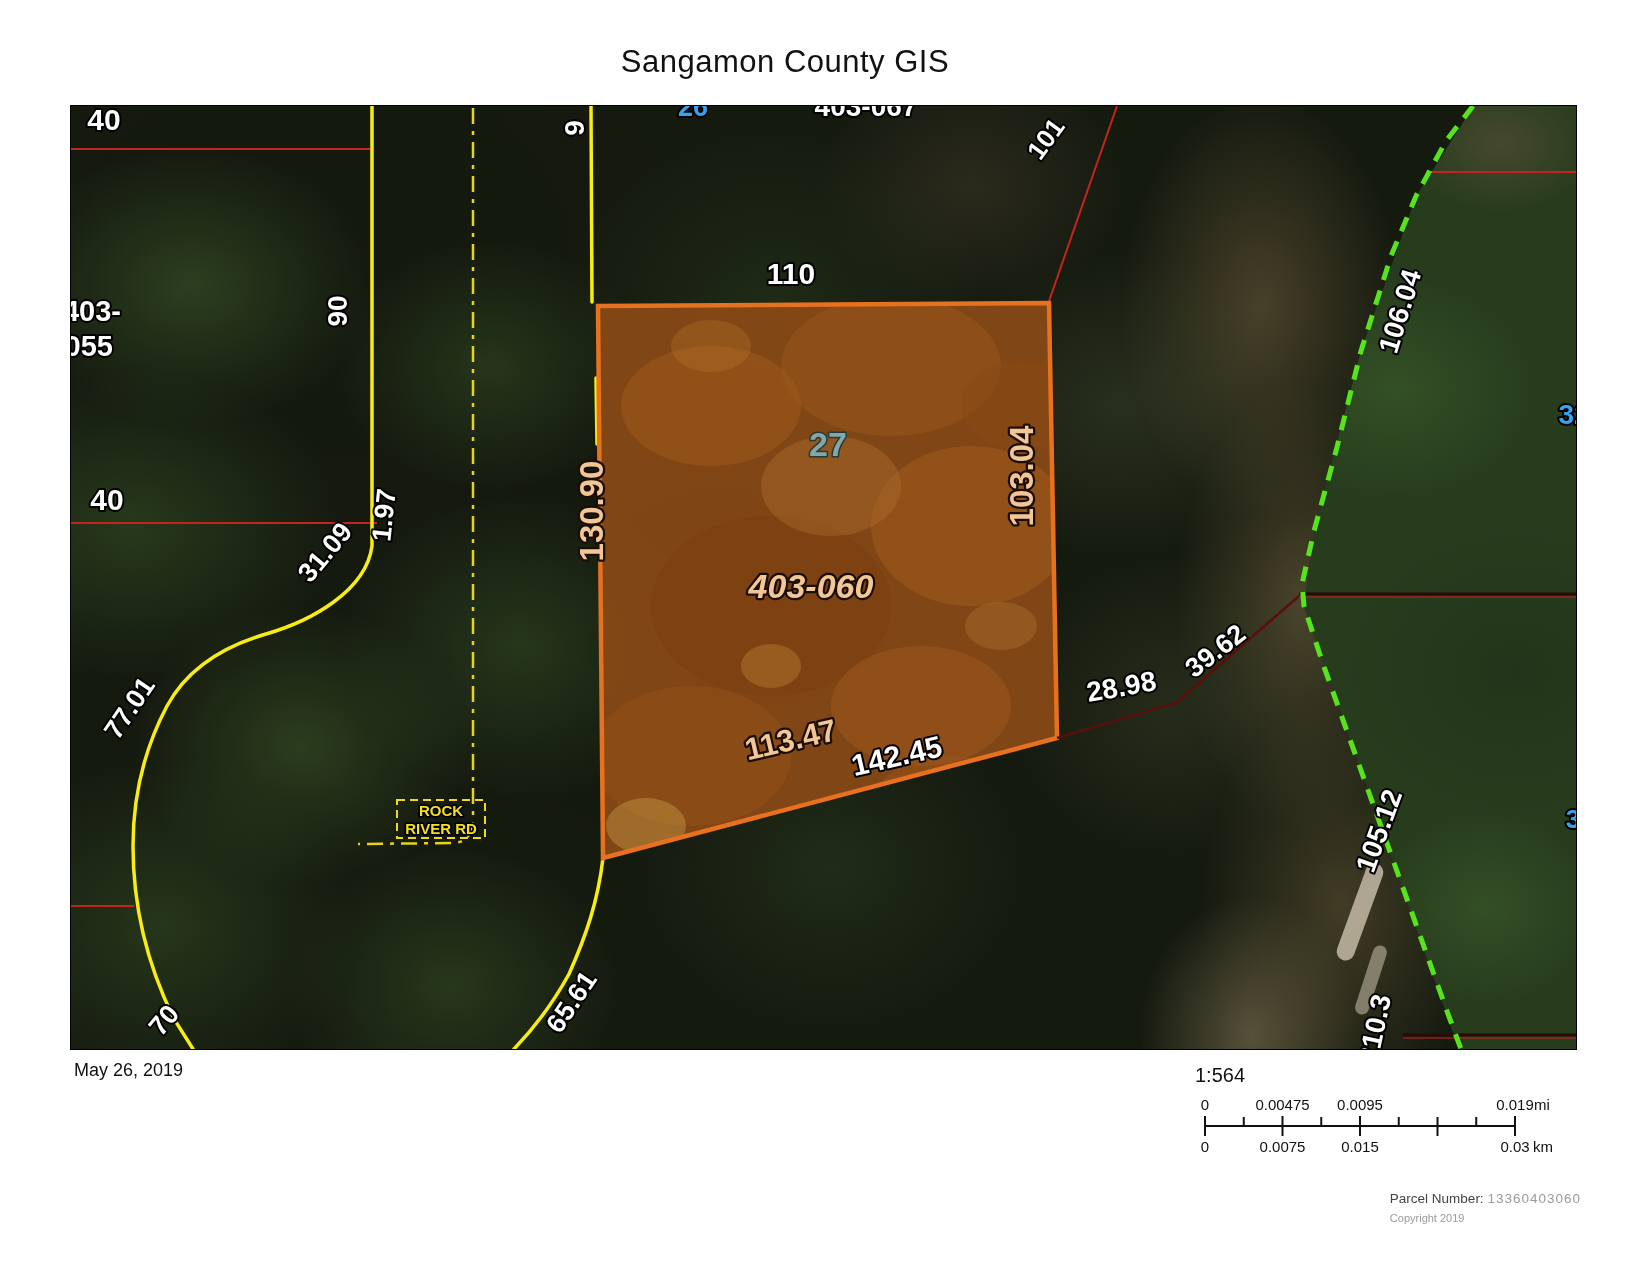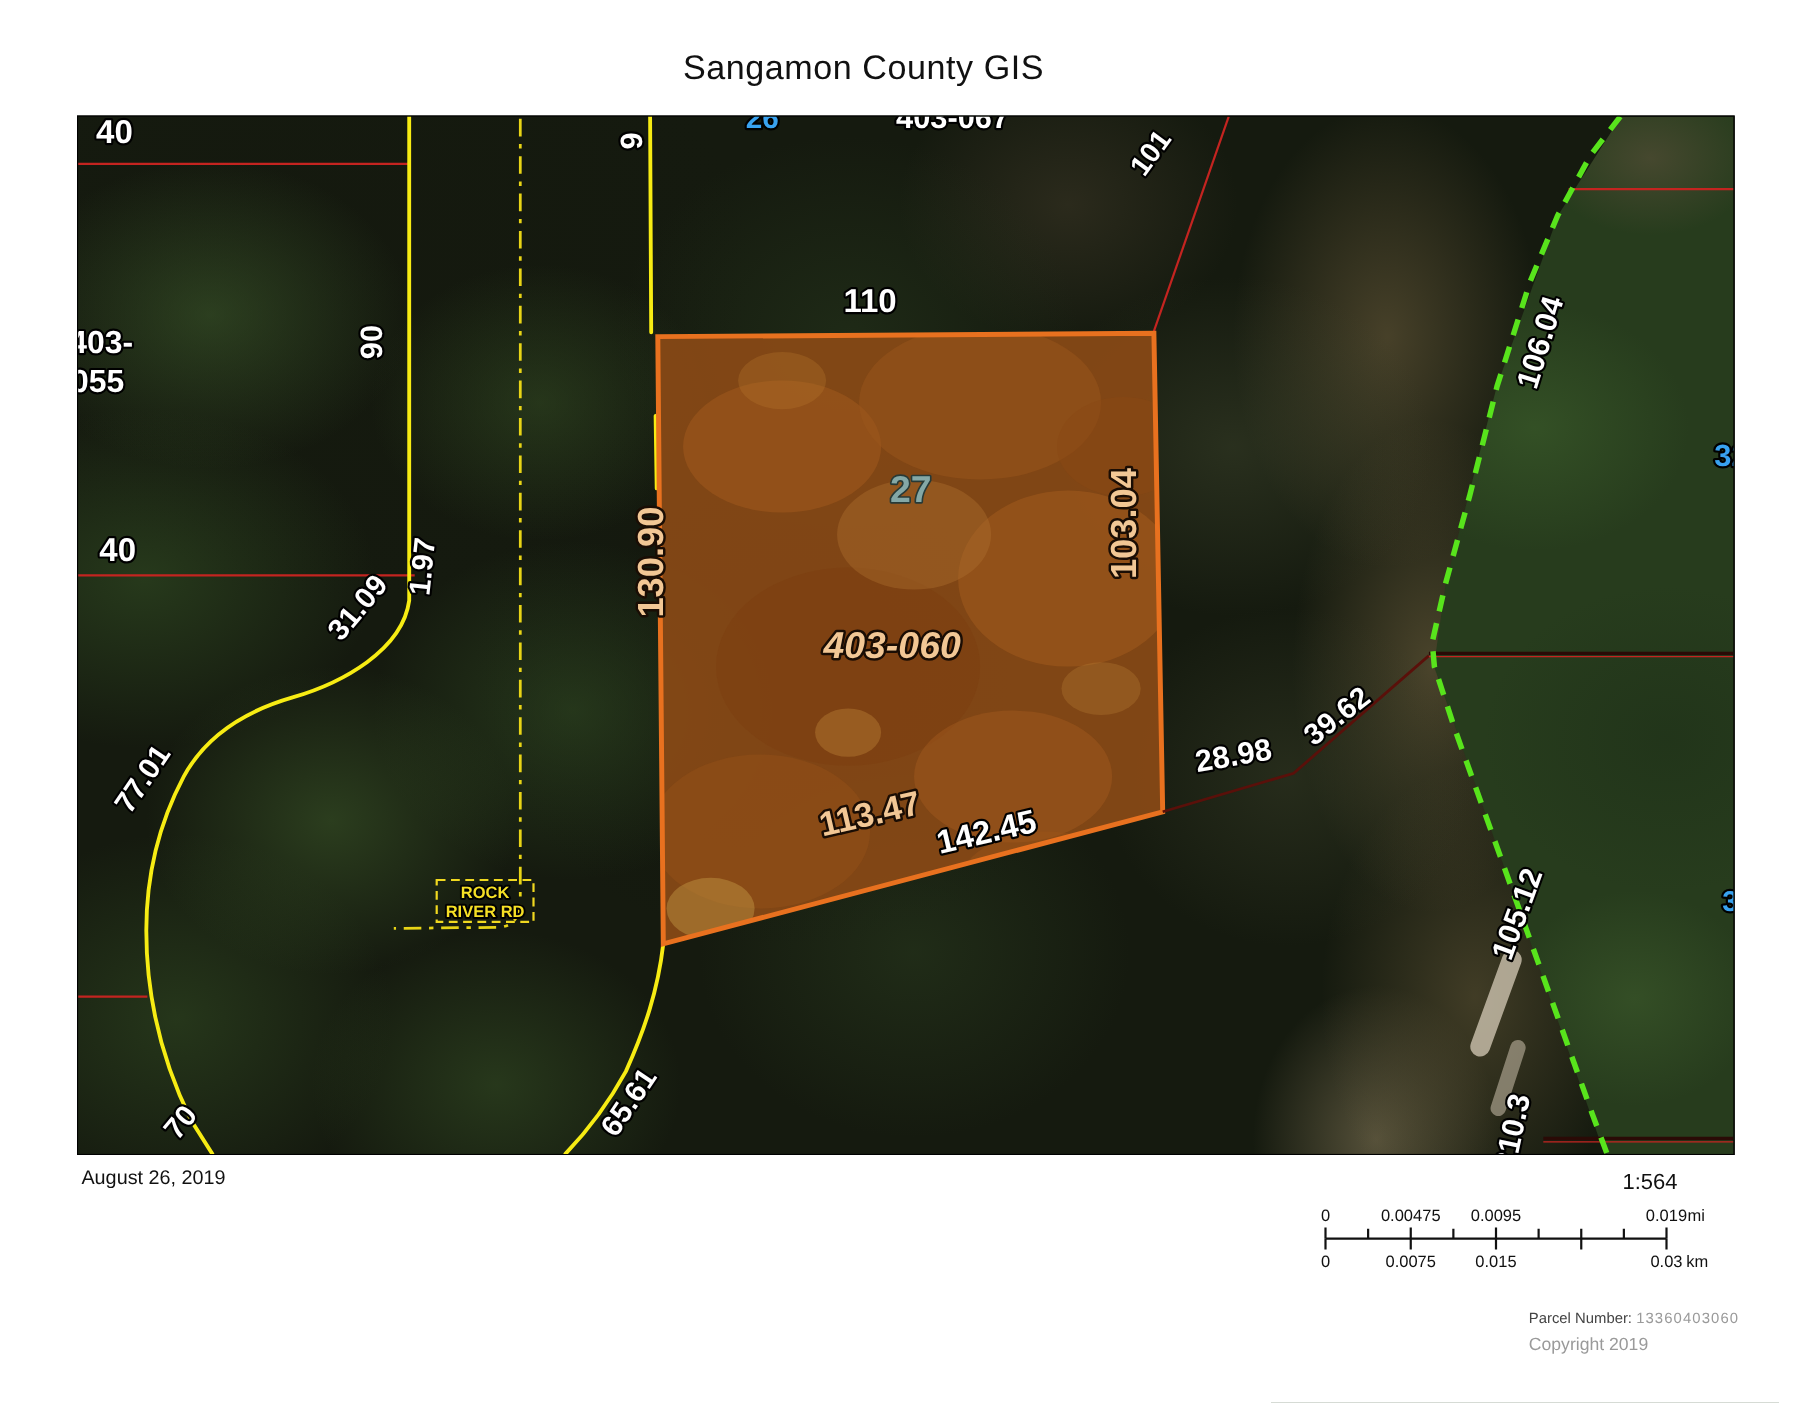--- a/index.html
+++ b/index.html
@@ -41,28 +41,28 @@
   .streak2{position:absolute;left:1293px;top:838px;width:14px;height:72px;
     background:rgba(190,180,160,.6);border-radius:7px;transform:rotate(18deg);}
   svg text{font-family:"Liberation Sans",sans-serif;font-weight:bold;paint-order:stroke;
            stroke-linejoin:round;}
   .tw{fill:#ffffff;stroke:#000;stroke-width:4px;}
   .tt{fill:#f2c795;stroke:#1a0d04;stroke-width:4.5px;}
   .tb{fill:#38a2f0;stroke:#000;stroke-width:4px;}
   .tc{fill:#84a8a6;stroke:#273a37;stroke-width:3px;}
   .ty{fill:#f5df25;stroke:#000;stroke-width:3.5px;font-size:15px;}
   .date{position:absolute;left:74px;top:1060px;font-size:18px;color:#111;}
-  .ratio{position:absolute;left:1195px;top:1064px;width:330px;text-align:right;
+  .ratio{position:absolute;left:1195px;top:1064px;width:330px;text-align:left;
          font-size:20px;color:#111;}
   .sb{position:absolute;left:1190px;top:1092px;}
   .sb text{font-weight:normal;fill:#111;font-size:15px;}
   .pnum{position:absolute;right:105px;top:1188px;text-align:left;
         font-size:13.5px;color:#444;line-height:1.6;}
   .pnum .val{color:#9a9a9a;letter-spacing:1px;}
-  .pnum .copy{color:#9a9a9a;font-size:16px;}
+  .pnum .copy{color:#9a9a9a;font-size:11px;}
 </style>
 </head>
 <body>
 
 <div class="page">
 
   <div class="title">Sangamon County GIS</div>
 
   <div class="map">
     <div class="map-bg"></div>
@@ -157,21 +157,21 @@
       <g>
         <text class="tt" x="532" y="405" font-size="33" text-anchor="middle" transform="rotate(-90,532,405)">130.90</text>
         <text class="tt" x="962" y="370" font-size="33" text-anchor="middle" transform="rotate(-90,962,370)">103.04</text>
         <text class="tt" x="722" y="644" font-size="31" text-anchor="middle" transform="rotate(-13,722,644)">113.47</text>
         <text class="tt" x="740" y="492" font-size="34" font-style="italic" text-anchor="middle">403-060</text>
         <text class="tc" x="757" y="350" font-size="34" text-anchor="middle">27</text>
       </g>
     </svg>
   </div>
 
-  <div class="date">August 26, 2019</div>
+  <div class="date">May 26, 2019</div>
   <div class="ratio">1:564</div>
 
   <svg class="sb" width="380" height="70">
     <g stroke="#111" stroke-width="2">
       <line x1="15" y1="34" x2="325" y2="34"></line>
       <line x1="15" y1="24" x2="15" y2="34"></line>
       <line x1="53.75" y1="25" x2="53.75" y2="34"></line>
       <line x1="92.5" y1="24" x2="92.5" y2="34"></line>
       <line x1="131.25" y1="25" x2="131.25" y2="34"></line>
       <line x1="170" y1="24" x2="170" y2="34"></line>

